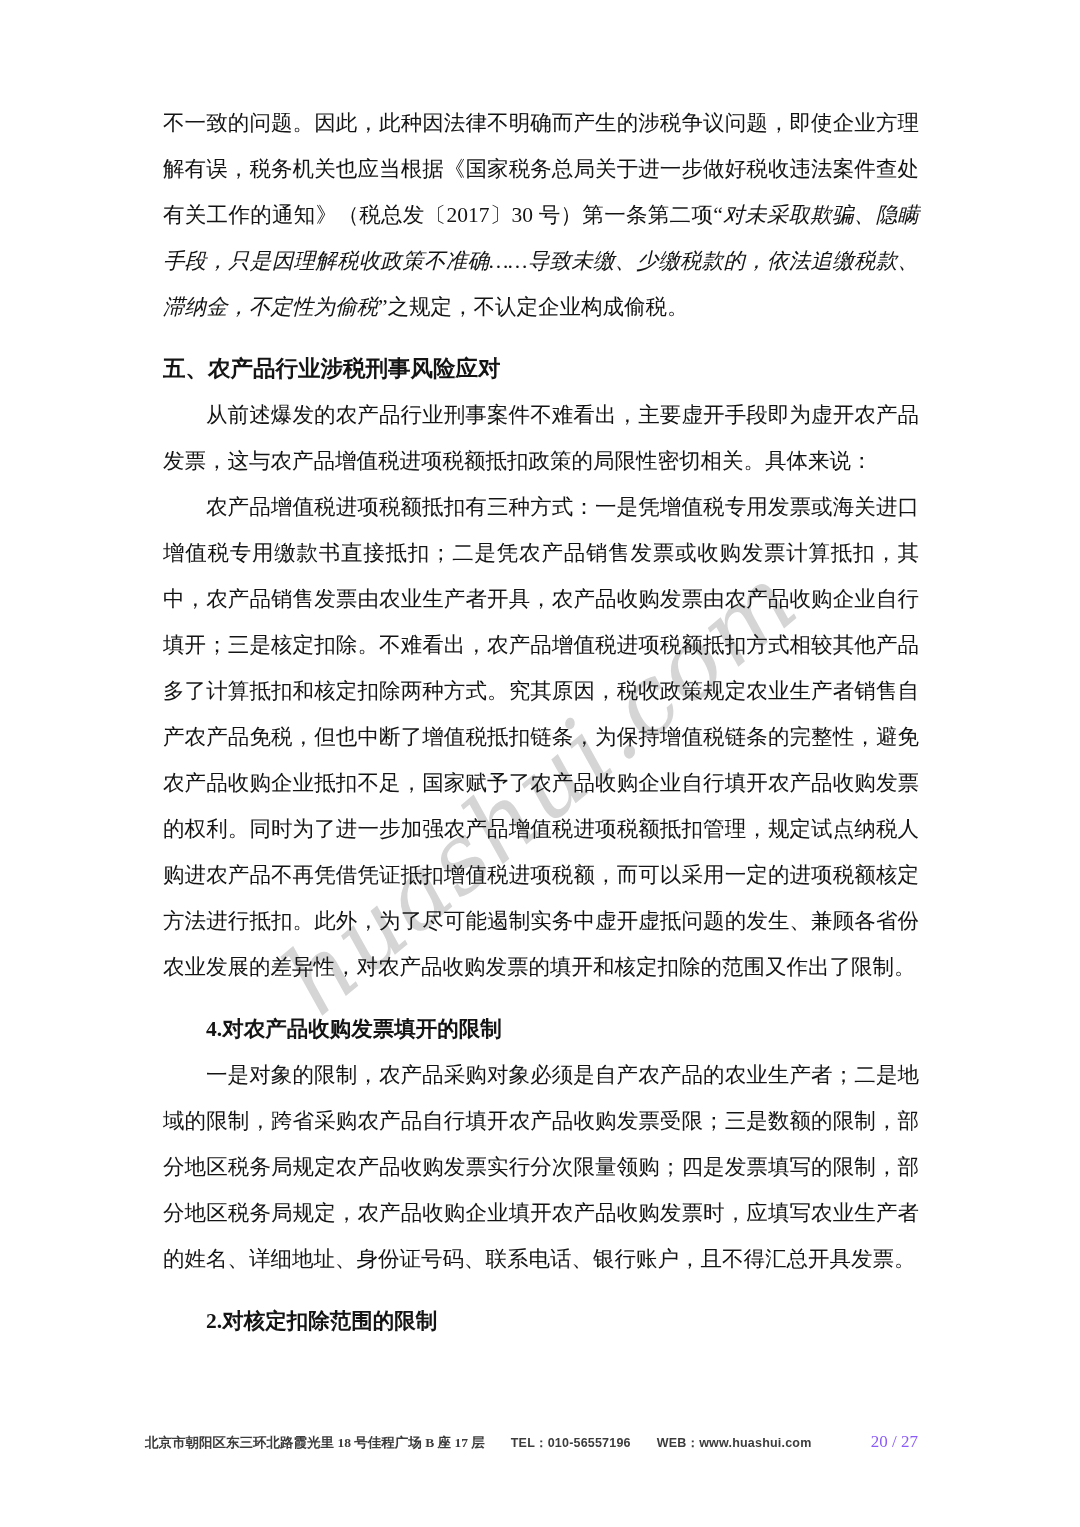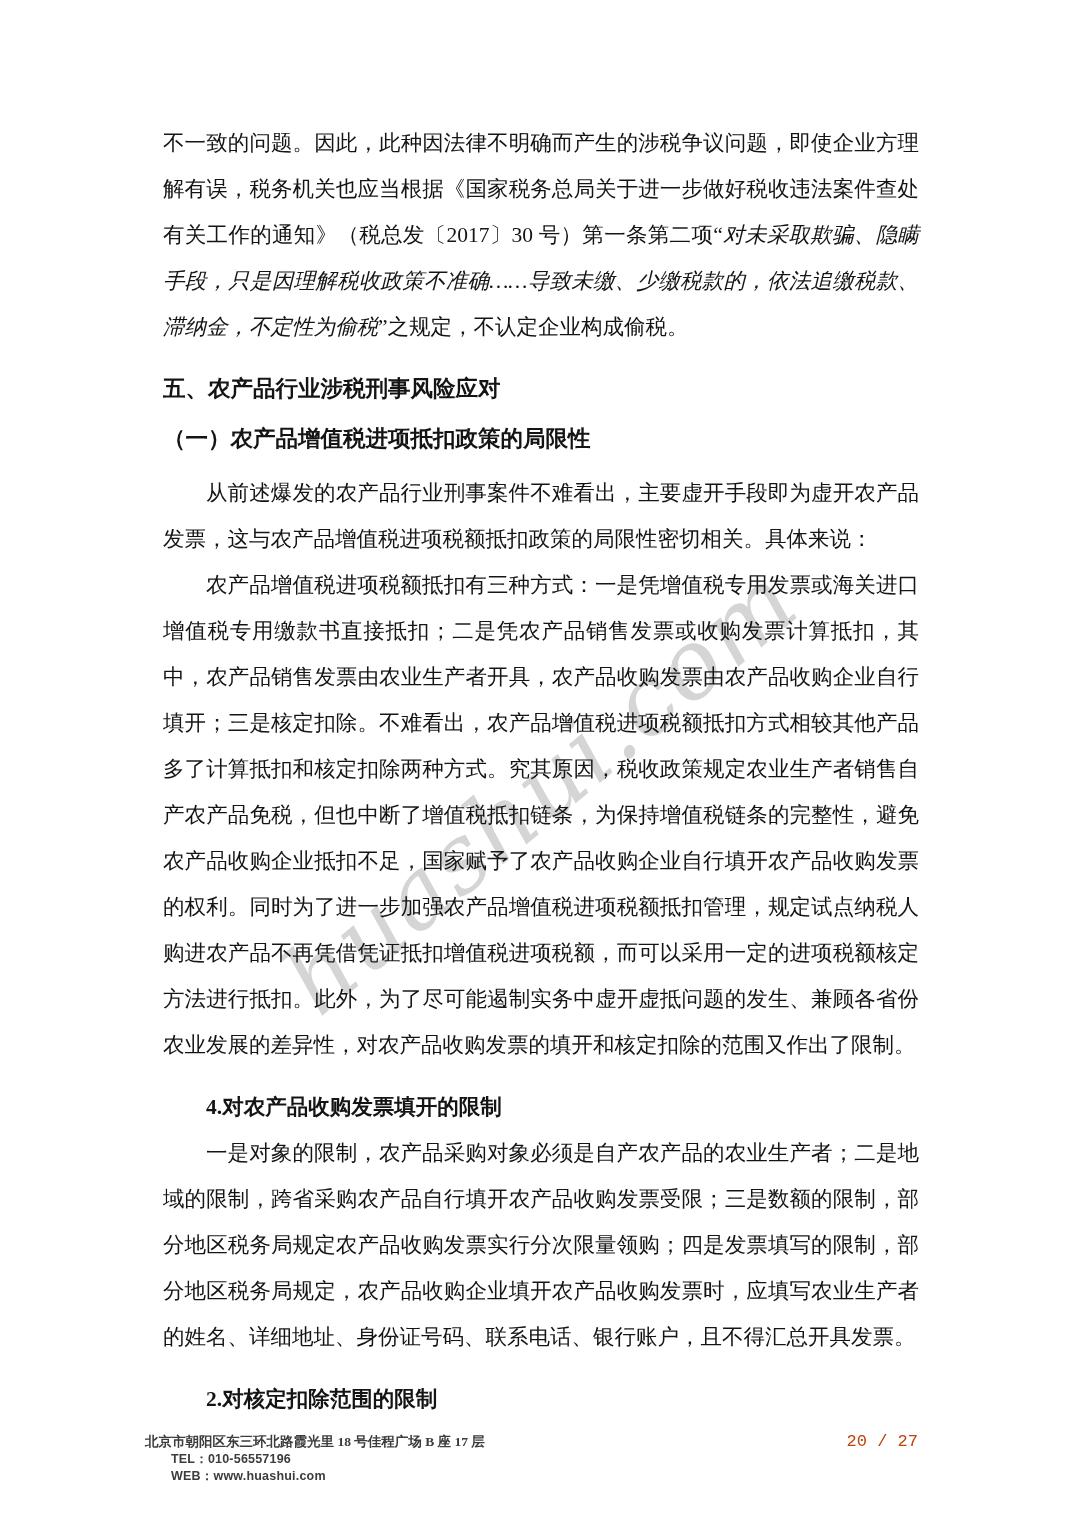--- a/index.html
+++ b/index.html
@@ -28,21 +28,21 @@
     opacity: 0.55;
     letter-spacing: 2px;
     white-space: nowrap;
     z-index: 0;
     user-select: none;
   }
   .content {
     position: absolute;
     left: 163px;
     width: 756px;
-    top: 120px;
+    top: 100px;
     z-index: 1;
     font-size: 21.5px;
     line-height: 46px;
     text-align: justify;
   }
   .para {
     margin: 0;
     text-indent: 2em;
   }
   .para.continuation {
@@ -78,58 +78,56 @@
     left: 145px;
     right: 162px;
     top: 1432px;
     display: flex;
     justify-content: space-between;
     align-items: baseline;
     z-index: 1;
   }
   .footer-left {
     display: flex;
-    align-items: flex-start;
+    align-items: center;
     white-space: nowrap;
-    flex-direction: column;
   }
   .footer-address {
     font-family: "Liberation Serif", "DejaVu Serif", serif;
     font-size: 13.5px;
     color: #3c3c3c;
     font-weight: bold;
   }
   .footer-tel, .footer-web {
     font-family: "Liberation Sans", "DejaVu Sans", sans-serif;
     font-size: 12.5px;
     font-weight: bold;
     color: #3c3c3c;
     margin-left: 26px;
     letter-spacing: 0.2px;
   }
   .page-number {
-    font-family: Liberation Mono, monospace;
+    font-family: Liberation Serif, serif;
     font-size: 17px;
-    color: #c2410c;
+    color: #8b5cf6;
   }
 </style>
 </head>
 <body>
 
 <div class="page">
 
   <div class="watermark">huashui.com</div>
 
   <main class="content">
 
     <p class="para continuation"><span>不一致的问题。因此，此种因法律不明确而产生的涉税争议问题，即使企业方理解有误，税务机关也应当根据《国家税务总局关于进一步做好税收违法案件查处有关工作的通知》（税总发〔2017〕30 号）第一条第二项“</span><span class="quote-kaiti">对未采取欺骗、隐瞒手段，只是因理解税收政策不准确……导致未缴、少缴税款的，依法追缴税款、滞纳金，不定性为偷税</span><span>”之规定，不认定企业构成偷税。</span></p>
 
     <h2 class="sec-heading">五、农产品行业涉税刑事风险应对</h2>
 
-    <h3 class="subsec-heading">（一）农产品增值税进项抵扣政策的局限性</h3>
 
     <p class="para">从前述爆发的农产品行业刑事案件不难看出，主要虚开手段即为虚开农产品发票，这与农产品增值税进项税额抵扣政策的局限性密切相关。具体来说：</p>
 
     <p class="para">农产品增值税进项税额抵扣有三种方式：一是凭增值税专用发票或海关进口增值税专用缴款书直接抵扣；二是凭农产品销售发票或收购发票计算抵扣，其中，农产品销售发票由农业生产者开具，农产品收购发票由农产品收购企业自行填开；三是核定扣除。不难看出，农产品增值税进项税额抵扣方式相较其他产品多了计算抵扣和核定扣除两种方式。究其原因，税收政策规定农业生产者销售自产农产品免税，但也中断了增值税抵扣链条，为保持增值税链条的完整性，避免农产品收购企业抵扣不足，国家赋予了农产品收购企业自行填开农产品收购发票的权利。同时为了进一步加强农产品增值税进项税额抵扣管理，规定试点纳税人购进农产品不再凭借凭证抵扣增值税进项税额，而可以采用一定的进项税额核定方法进行抵扣。此外，为了尽可能遏制实务中虚开虚抵问题的发生、兼顾各省份农业发展的差异性，对农产品收购发票的填开和核定扣除的范围又作出了限制。</p>
 
     <h4 class="item-heading">4.对农产品收购发票填开的限制</h4>
 
     <p class="para">一是对象的限制，农产品采购对象必须是自产农产品的农业生产者；二是地域的限制，跨省采购农产品自行填开农产品收购发票受限；三是数额的限制，部分地区税务局规定农产品收购发票实行分次限量领购；四是发票填写的限制，部分地区税务局规定，农产品收购企业填开农产品收购发票时，应填写农业生产者的姓名、详细地址、身份证号码、联系电话、银行账户，且不得汇总开具发票。</p>
 
     <h4 class="item-heading">2.对核定扣除范围的限制</h4>

